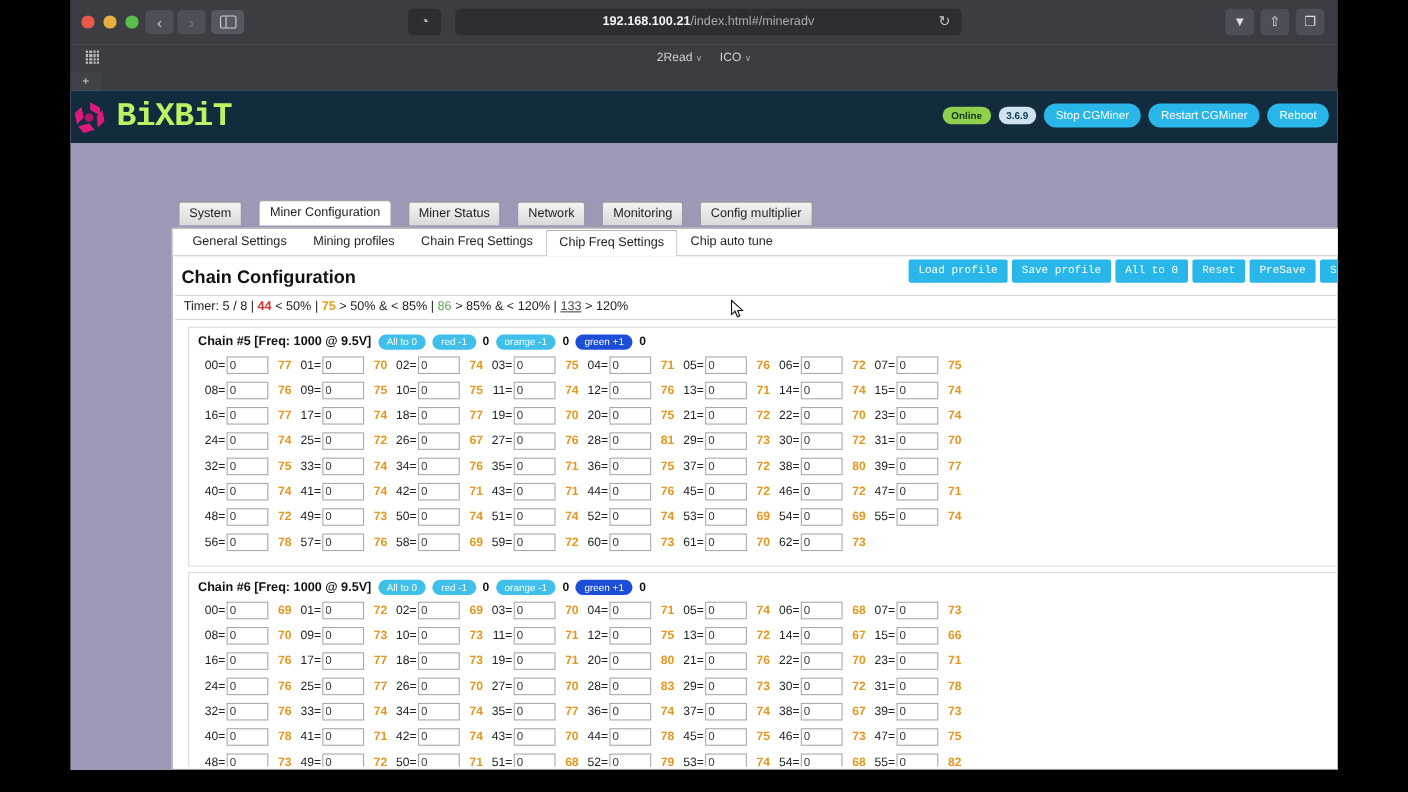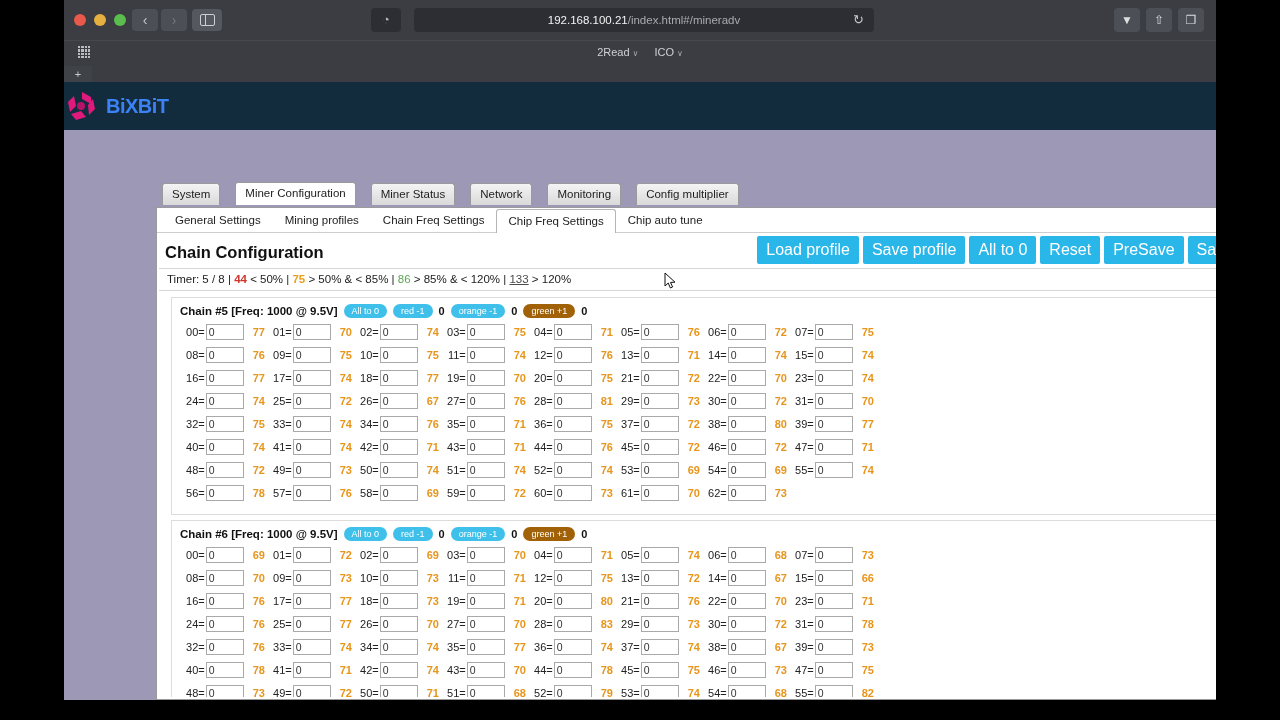--- a/index.html
+++ b/index.html
@@ -22,21 +22,21 @@
   .navbtn.dim { color:#76797e; }
   .sidebtn { position:absolute; left:128px; top:9px; width:30px; height:22px; background:#55585e;
              border-radius:4px; display:flex; align-items:center; justify-content:center; }
   .sidebtn i { display:block; width:15px; height:12px; border:1.5px solid #cdd0d3; border-radius:2px; position:relative;}
   .sidebtn i:after{content:"";position:absolute;left:4px;top:0;bottom:0;width:1.5px;background:#cdd0d3;}
   .shieldbtn { position:absolute; left:307px; top:8px; width:30px; height:24px; background:#2c2e33;
                border-radius:4px; color:#b9bcc0; font-size:13px; text-align:center; line-height:24px; }
   .urlbar { position:absolute; left:350px; top:8px; width:460px; height:24px; background:#2c2e33;
             border-radius:4px; color:#dfe1e4; font-size:11.5px; display:flex; align-items:center;
             justify-content:center; position:absolute; }
-  .urlbar .host { font-weight:normal; color:#f2f3f4; }
+  .urlbar .host { font-weight:bold; color:#f2f3f4; }
   .urlbar .path { color:#a8abaf; }
   .reload { position:absolute; right:10px; top:4px; color:#c2c5c9; font-size:13px; }
   .rightbtns { position:absolute; right:12px; top:8px; display:flex; gap:6px; }
   .rb { width:26px; height:24px; background:#4c4f55; border-radius:4px; color:#dcdee1;
         font-size:12px; text-align:center; line-height:24px; }
 
   .bar2 { position:relative; height:26px; background:#3b3d42; border-top:1px solid #46484d; }
   .grid-icon { position:absolute; left:14px; top:5px; width:12px; height:12px;
                display:grid; grid-template-columns:repeat(4,1fr); grid-template-rows:repeat(4,1fr); gap:1px; }
   .grid-icon s { background:#b9bcc0; display:block; }
@@ -51,22 +51,22 @@
   .tab.active { background:#55585e; color:#fff; }
   .tab.inactive { background:#3f4246; color:#b9bcc0; }
   .tabplus { width:28px; background:#3f4246; color:#c9cbce; font-size:11px;
              text-align:center; line-height:16px; }
 
   
   .page { position:absolute; left:64px; top:82px; width:1152px; height:618px; background:#9d98b5; overflow:hidden; }
   .topbar { height:48px; background:#122b3d; position:relative; }
   .logo { position:absolute; left:2px; top:8px; display:flex; align-items:center; gap:8px; }
   .logo-mark { width:32px; height:32px; position:relative; }
-  .logo-text { color:#3b82f6; font-size:20px; font-weight:bold; letter-spacing:-0.5px;
-               font-family:Liberation Sans, sans-serif; }
+  .logo-text { color:#bef264; font-size:30px; font-weight:bold; letter-spacing:-0.5px;
+               font-family:Liberation Mono, monospace; }
   .hdr-right { position:absolute; right:8px; top:12px; display:flex; align-items:center; gap:7px; }
   .pill-online { background:#8fd14f; color:#13391a; font-size:9px; font-weight:bold;
                  border-radius:9px; padding:3px 8px; }
   .pill-ver { background:#cfe3ef; color:#123a52; font-size:9px; font-weight:bold;
               border-radius:9px; padding:3px 7px; }
   .btn-cy { background:#29b6e8; color:#fff; font-size:10.5px; border-radius:11px;
             padding:5px 11px; border:none; cursor:pointer; white-space:nowrap; }
 
   .tabrow { position:absolute; left:98px; top:100px; display:flex; align-items:flex-end; gap:15px; z-index:3; }
   .ptab { background:linear-gradient(#f4f4f4,#d9d9d9); border:1px solid #9a9a9a;
@@ -78,33 +78,33 @@
            background:#fff; border:1px solid #9a9a9a; }
   .subtabs { display:flex; align-items:flex-end; gap:0px; height:25px; padding-left:6px;
              background:#fff; border-bottom:1px solid #cdcdcd; }
   .stab { font-size:11.5px; color:#222; padding:5px 11px 6px; cursor:pointer;
           border:1px solid transparent; border-bottom:none; }
   .stab.sel { background:#fff; border-color:#b5b5b5; border-radius:3px 3px 0 0;
               position:relative; top:1px; }
 
   .sec-title { font-size:16.5px; font-weight:bold; color:#111; padding:10px 0 6px 8px; }
   .actions { position:absolute; right:8px; top:28px; display:flex; gap:4px; }
-  .btn-sm { background:#29b6e8; color:#fff; font-size:16px; border:none;
-            border-radius:2px; padding:5px 9px; cursor:pointer; white-space:nowrap; }
+  .btn-sm { background:#29b6e8; color:#fff; font-size:10px; border:none;
+            border-radius:2px; padding:5px 9px; cursor:pointer; white-space:nowrap;font-family:Liberation Mono, monospace; }
   .timer { font-size:11.5px; color:#222; padding:4px 0 5px 8px;
            border-top:1px solid #d6d6d6; border-bottom:1px solid #d6d6d6; margin:0 2px; }
   .t-red{color:#d0342c;font-weight:bold;} .t-org{color:#e8a01c;font-weight:bold;}
   .t-grn{color:#5aa84f;} .t-ul{color:#4a4a4a;text-decoration:underline;}
 
   .scrollwrap { position:absolute; left:2px; right:2px; top:84px; bottom:2px; overflow:hidden; }
   .chain { border:1px solid #dcdcdc; margin:5px 12px 0 12px; padding:4px 0 6px; }
   .chain-hd { display:flex; align-items:center; gap:6px; font-size:11.5px;
               font-weight:bold; color:#111; padding:2px 0 6px 8px; }
   .badge { color:#fff; font-size:9px; border-radius:9px; padding:2px 8px; cursor:pointer; font-weight:normal;}
-  .b-all{background:#3ec0ea;} .b-red{background:#3ec0ea;} .b-org{background:#3ec0ea;} .b-grn{background:#a16207;}
+  .b-all{background:#3ec0ea;} .b-red{background:#3ec0ea;} .b-org{background:#3ec0ea;} .b-grn{background:#1d4ed8;}
   .cnt { font-weight:bold; color:#111; font-size:11px; }
 
   .grid { padding:0 6px; }
   .row { display:flex; height:23px; align-items:flex-start; }
   .cell { display:flex; align-items:center; width:87px; flex:none; }
   .cell .lbl { font-size:11px; color:#222; width:23px; text-align:right; }
   .cell .eq { font-size:11px; color:#222; margin:0 1px 0 0; }
   .cell input { width:38px; height:16px; border:1px solid #a9a9a9; background:#fff;
                 font-size:10.5px; color:#333; padding:0 2px; font-family:"Liberation Sans",sans-serif; }
   .cell .val { font-size:11px; font-weight:bold; color:#e8951c; width:24px; text-align:right; }
@@ -185,20 +185,27 @@
               <path d="M16 2 L25 7 L25 14 L16 9 Z"></path>
               <path d="M27 9 L29 19 L23 25 L22 15 Z"></path>
               <path d="M20 27 L10 30 L5 24 L15 21 Z"></path>
               <path d="M4 22 L2 12 L8 6 L10 16 Z"></path>
               <circle cx="15" cy="16" r="4" fill="#b5126a"></circle>
             </g>
           </svg>
         </div>
         <div class="logo-text">BiXBiT</div>
       </div>
+      <div class="hdr-right">
+        <span class="pill-online">Online</span>
+        <span class="pill-ver">3.6.9</span>
+        <button class="btn-cy">Stop CGMiner</button>
+        <button class="btn-cy">Restart CGMiner</button>
+        <button class="btn-cy">Reboot</button>
+      </div>
     </div>
 
     <div class="tabrow">
       <div class="ptab">System</div>
       <div class="ptab sel">Miner Configuration</div>
       <div class="ptab">Miner Status</div>
       <div class="ptab">Network</div>
       <div class="ptab">Monitoring</div>
       <div class="ptab">Config multiplier</div>
     </div>

